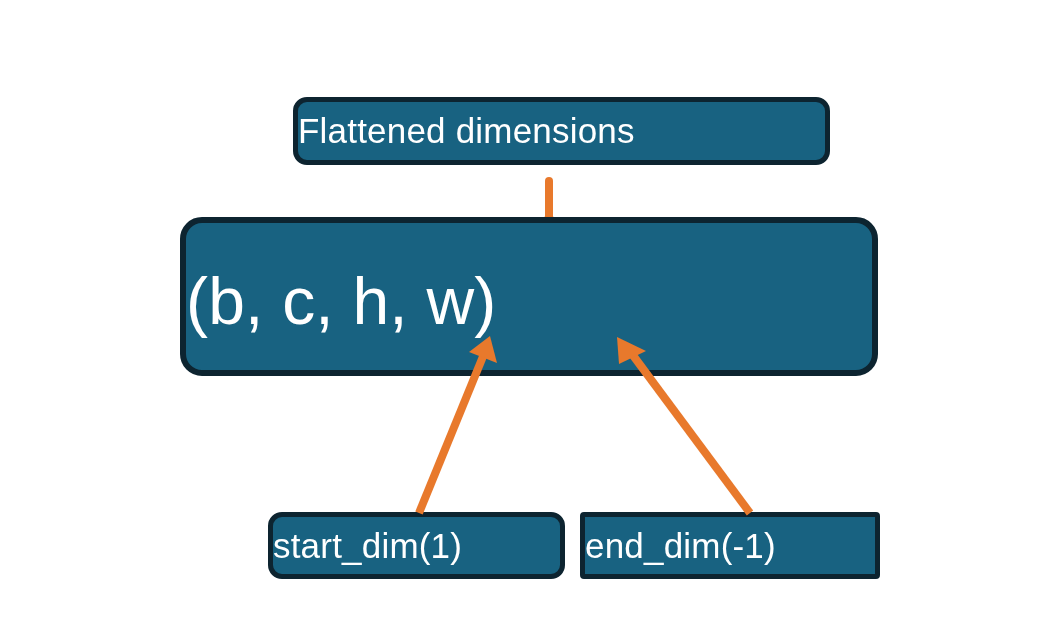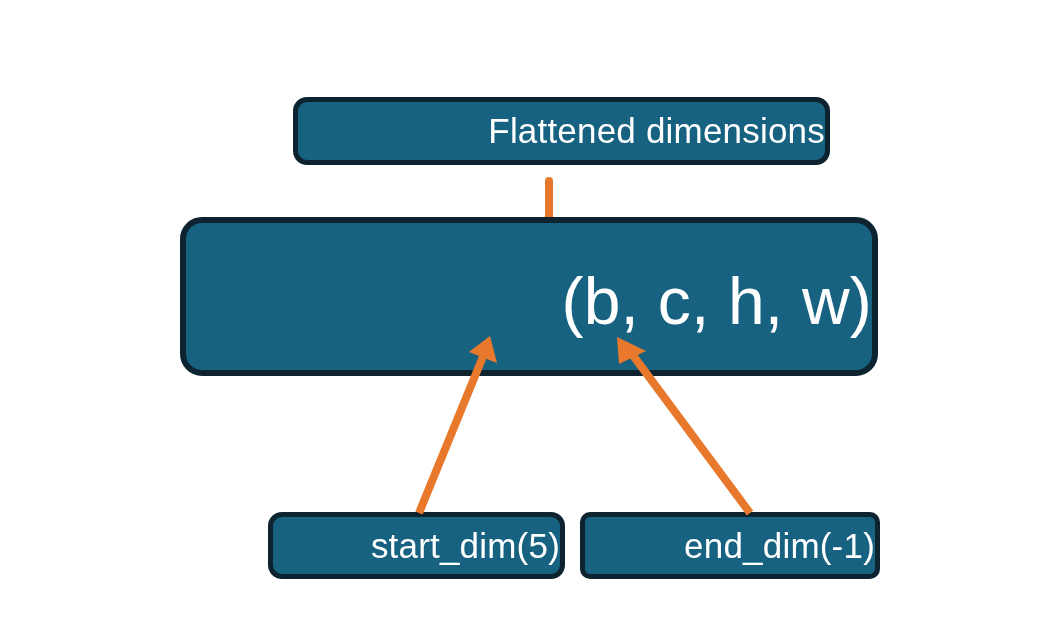--- a/index.html
+++ b/index.html
@@ -18,21 +18,21 @@
     overflow: hidden;
   }
   .node {
     position: absolute;
     box-sizing: border-box;
     background: #186281;
     border: 5px solid #0d2430;
     border-radius: 16px;
     display: flex;
     align-items: center;
-    justify-content: flex-end;
+    justify-content: flex-start;
     color: #ffffff;
     font-family: "Liberation Sans", sans-serif;
     font-weight: 400;
     letter-spacing: 0.2px;
     z-index: 1;
   }
   #node-flattened {
     left: 293px;
     top: 97px;
     width: 537px;
@@ -60,21 +60,21 @@
     height: 67px;
     font-size: 35px;
     border-radius: 14px;
   }
   #node-end-dim {
     left: 580px;
     top: 512px;
     width: 300px;
     height: 67px;
     font-size: 35px;
-    border-radius: 10px;
+    border-radius: 4px;
   }
   #overlay-under {
     position: absolute;
     left: 0; top: 0;
     width: 1038px;
     height: 632px;
     z-index: 0;
     pointer-events: none;
   }
   #overlay-over {
@@ -109,21 +109,21 @@
 
   <div class="node" id="node-flattened">
     <span>Flattened dimensions</span>
   </div>
 
   <div class="node" id="node-shape">
     <span class="shape-text">(b, c, h, w)</span>
   </div>
 
   <div class="node" id="node-start-dim">
-    <span>start_dim(5)</span>
+    <span>start_dim(1)</span>
   </div>
 
   <div class="node" id="node-end-dim">
     <span>end_dim(-1)</span>
   </div>
 
   <svg id="overlay-over" viewBox="0 0 1038 632" width="1038" height="632" xmlns="http://www.w3.org/2000/svg">
 
     <g>
       <line x1="419" y1="513" x2="484" y2="354" stroke="#e8792c" stroke-width="8" stroke-linecap="butt"></line>

